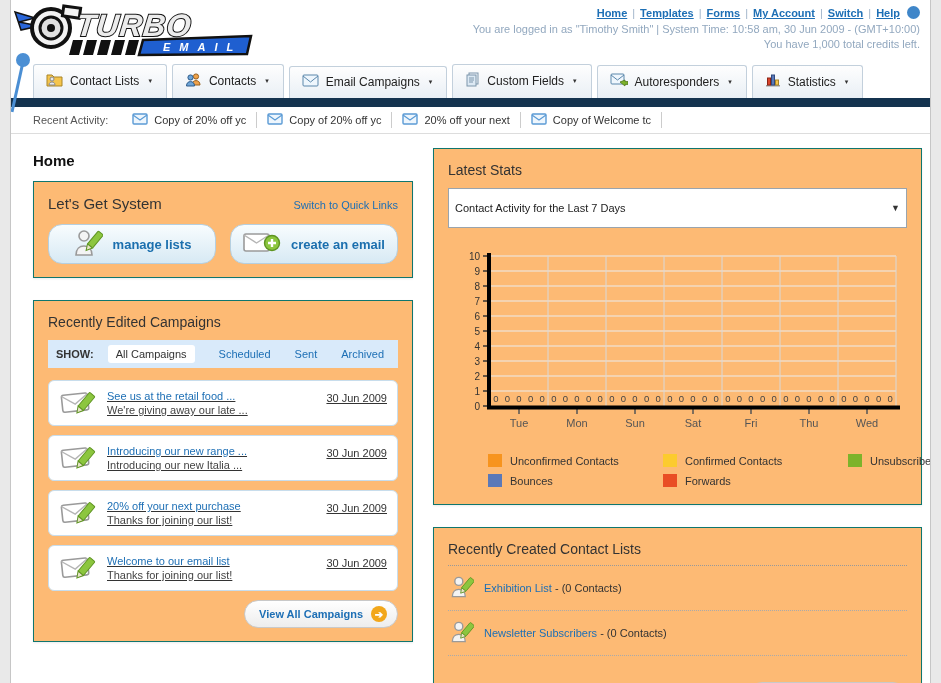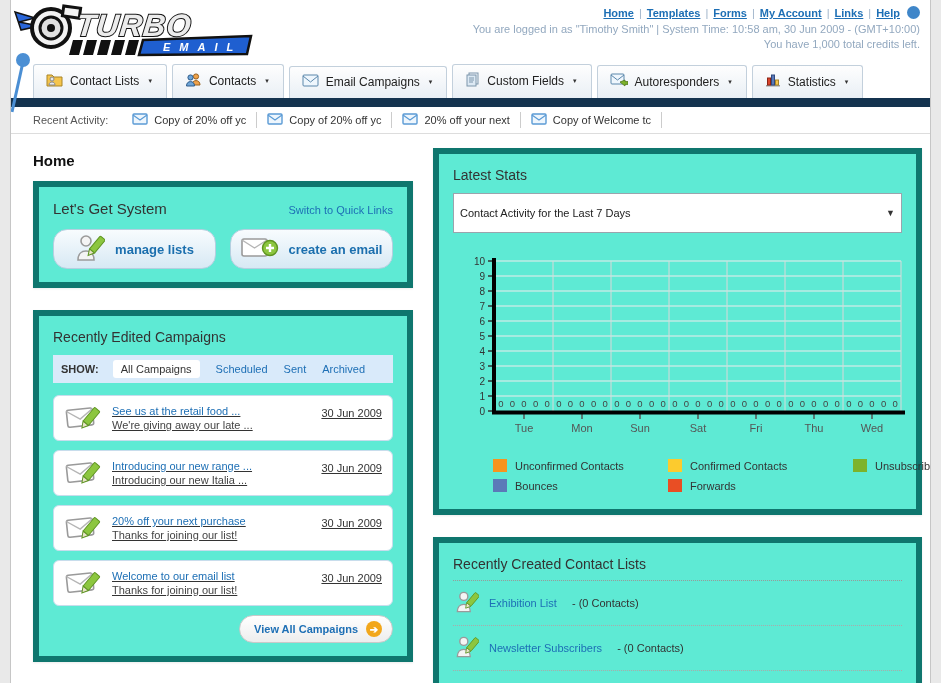--- a/index.html
+++ b/index.html
@@ -46,21 +46,21 @@
   .navy-bar { height: 9px; background: #14334f; }
   
   .activity-row { display: flex; align-items: center; padding: 5px 0 5px 22px; border-bottom: 1px solid #ddd; background: #fff; }
   .activity-label { color: #555; margin-right: 14px; }
   .activity-item { display: flex; align-items: center; gap: 6px; padding: 1px 10px; border-right: 1px solid #ccc; color: #333; cursor: pointer; white-space: nowrap; overflow: hidden; }
   
   .content { display: flex; gap: 20px; padding: 14px 10px 30px 22px; }
   .col-left { width: 380px; flex: 0 0 380px; }
   .col-right { width: 489px; flex: 0 0 489px; }
   .page-title { font-size: 15px; font-weight: bold; color: #111; margin: 4px 0 12px 0; }
-  .panel { border: 6px solid #0f766e; background: #5eead4; padding: 13px 14px; box-shadow: 0 1px 2px rgba(0,0,0,0.08); }
+  .panel { border: 1px solid #0f766e; background: #fdba74; padding: 13px 14px; box-shadow: 0 1px 2px rgba(0,0,0,0.08); }
   .panel + .panel, .panel-gap { margin-top: 22px; }
   .panel-head { display: flex; justify-content: space-between; align-items: baseline; }
   .panel-title { font-size: 14px; color: #333; }
   .small-link { color: #1d6fb5; cursor: pointer; }
   
   .gs-buttons { display: flex; gap: 14px; margin-top: 12px; }
   .gs-btn {
     flex: 1; display: flex; align-items: center; justify-content: center; gap: 10px;
     height: 40px; border: 1px solid #b5cfe0; border-radius: 14px;
     background: linear-gradient(#f8fcfe, #d7e9f4);
@@ -102,21 +102,21 @@
   }
   .stats-select .caret { color: #333; font-size: 9px; }
   .chart-wrap { margin: 22px 0 0 12px; }
   .legend { margin: 10px 0 4px 40px; display: grid; grid-template-columns: 175px 185px 130px; row-gap: 7px; }
   .legend-item { display: flex; align-items: center; gap: 8px; color: #333; }
   .legend-swatch { width: 14px; height: 13px; display: inline-block; }
   
   .cl-head { border-bottom: 1px dotted #999; padding-bottom: 8px; }
   .cl-item { display: flex; align-items: center; gap: 10px; padding: 8px 2px; border-bottom: 1px dotted #aaa; }
   .cl-link { color: #1d6fb5; cursor: pointer; }
-  .cl-detail { color: #333; padding-left: 12px; }
+  .cl-detail { color: #333; }
 </style>
 </head>
 <body>
 
 <div class="page-frame">
 
   <div class="top-header">
     <div class="logo-wrap">
       <svg width="250" height="56" viewBox="0 0 250 56">
 
@@ -139,21 +139,21 @@
         <text x="150" y="49" font-size="11" font-weight="bold" font-style="italic" letter-spacing="9" fill="#fff" font-family="Liberation Sans, sans-serif">EMAIL</text>
 
         <text x="66" y="34" font-size="31" font-weight="bold" font-style="italic" letter-spacing="1" fill="#ececec" stroke="#111" stroke-width="2" paint-order="stroke" font-family="Liberation Sans, sans-serif" transform="skewX(-6)">TURBO</text>
       </svg>
       <svg class="pin-decor" width="20" height="62" viewBox="0 0 20 62">
         <line x1="12" y1="10" x2="1" y2="60" stroke="#4b8fd4" stroke-width="3"></line>
         <circle cx="12" cy="8" r="7" fill="#4b8fd4"></circle>
       </svg>
     </div>
     <div class="top-right">
-      <div class="top-links" id="header-links"><a>Home</a><span class="sep">|</span><a>Templates</a><span class="sep">|</span><a>Forms</a><span class="sep">|</span><a>My Account</a><span class="sep">|</span><a>Links</a><span class="sep">|</span><a>Help</a><span class="help-dot"></span></div>
+      <div class="top-links" id="header-links"><a>Home</a><span class="sep">|</span><a>Templates</a><span class="sep">|</span><a>Forms</a><span class="sep">|</span><a>My Account</a><span class="sep">|</span><a>Switch</a><span class="sep">|</span><a>Help</a><span class="help-dot"></span></div>
       <div class="login-line">You are logged in as "Timothy Smith" | System Time: 10:58 am, 30 Jun 2009 - (GMT+10:00)</div>
       <div class="credits-line">You have 1,000 total credits left.</div>
     </div>
   </div>
 
   <div class="nav-row" id="nav-row">
       <div class="nav-tab">
         <span><svg width="17" height="15" viewBox="0 0 17 15">
             <path d="M1 3h5l2 2h8v9H1z" fill="#f5c54c" stroke="#a98426"></path>
             <circle cx="6" cy="7" r="2" fill="#e8e8e8" stroke="#888"></circle>
@@ -276,21 +276,21 @@
                 </svg></span>
               <span>create an email</span>
             </button>
           </div>
       </div>
 
       <div class="panel panel-gap">
         <div class="panel-title">Recently Edited Campaigns</div>
         <div class="show-bar">
           <span class="show-label">SHOW:</span>
-          <span id="campaign-filters" style="display:flex;gap:16px;align-items:center;">
+          <span id="campaign-filters" style="display:flex;gap:24px;align-items:center;">
               <span class="filter-link active">All Campaigns</span>
               <span class="filter-link">Scheduled</span>
               <span class="filter-link">Sent</span>
               <span class="filter-link">Archived</span>
             </span>
         </div>
         <div class="camp-list" id="campaign-list">
             <div class="camp-item">
               <span><svg width="38" height="32" viewBox="0 0 38 32">
                   <g transform="rotate(-6 17 16)">

